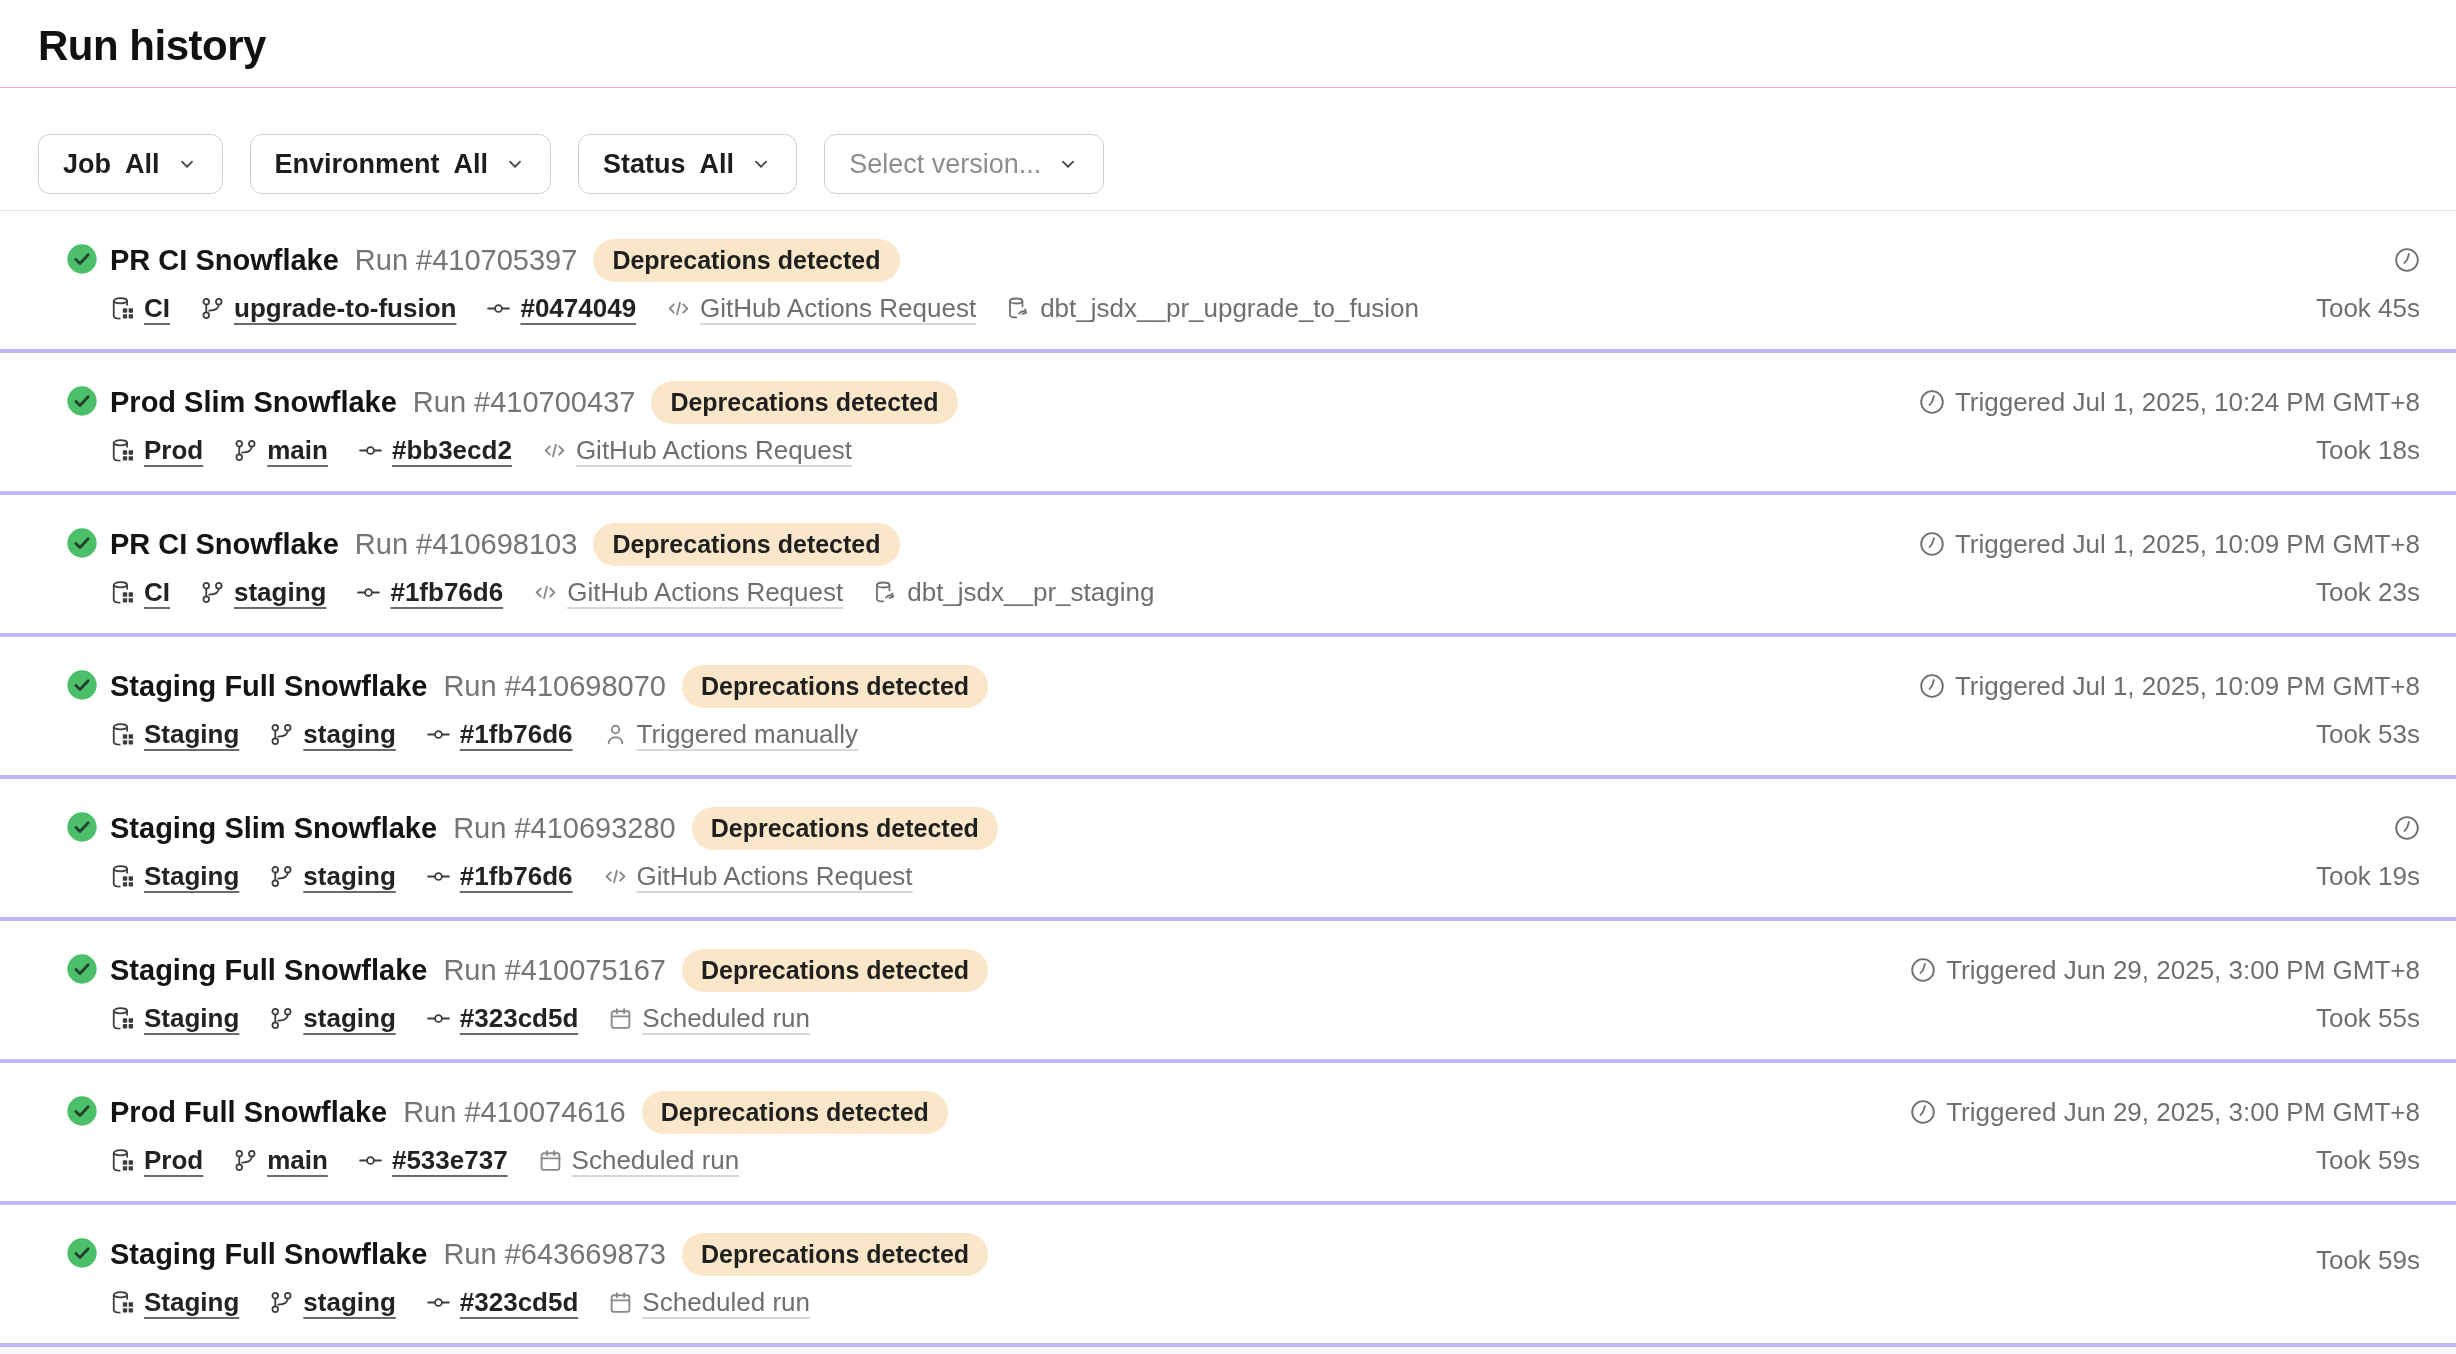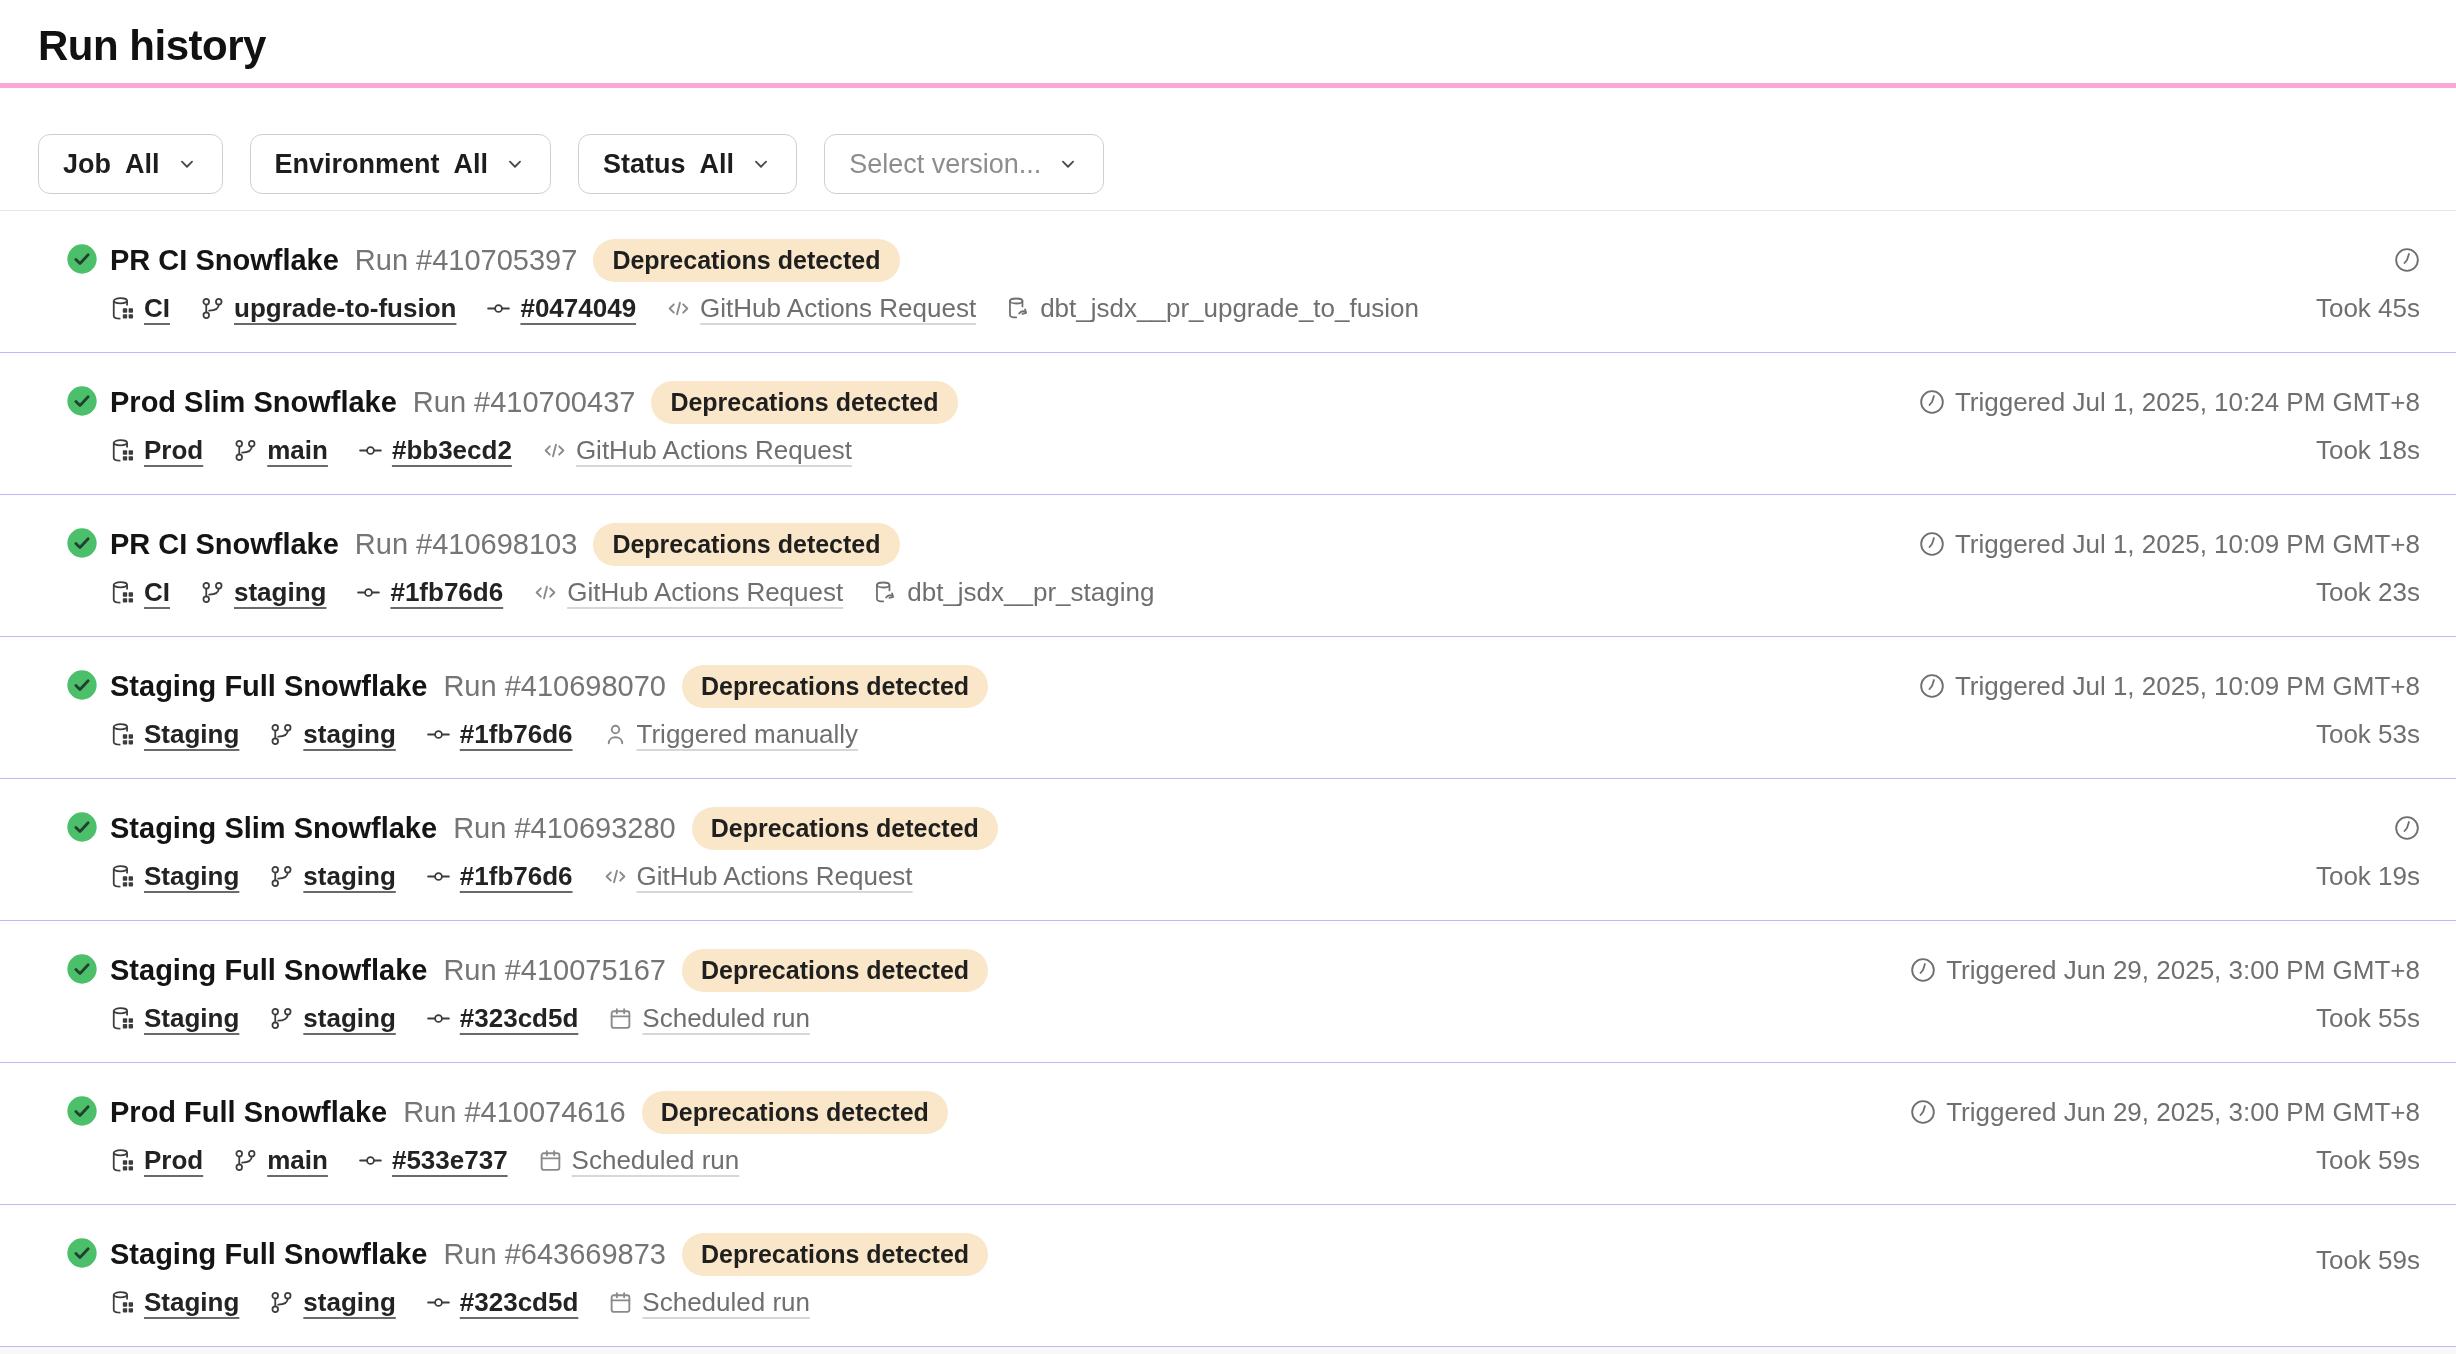--- a/index.html
+++ b/index.html
@@ -6,21 +6,21 @@
   html,body { background:#fff; }
   body {
     font-family: "Liberation Sans", "DejaVu Sans", sans-serif;
     color:#141414;
     width:2456px; height:1354px;
     overflow:hidden;
   }
   .page { width:2456px; height:1354px; background:#fff; position:relative; }
 
   
-  .page-header { height:88px; padding:22px 38px 0 38px; border-bottom:5px solid #f9a8d4; }
+  .page-header { height:88px; padding:22px 38px 0 38px; border-bottom:1px solid #f9a8d4; }
   .page-title { font-size:42px; font-weight:700; color:#111; letter-spacing:-0.5px; }
 
   
   .filter-bar { display:flex; gap:27px; padding:46px 38px 16px 38px; }
   .filter-btn {
     display:flex; align-items:center; gap:14px;
     height:60px; padding:8px 24px;
     background:#fff; border:1.5px solid #cfcfcf; border-radius:12px;
     font-size:27px; color:#1d1d1d; cursor:pointer;
     font-family:inherit;
@@ -28,21 +28,21 @@
   .filter-btn .f-label { font-weight:600; }
   .filter-btn .f-value { font-weight:600; }
   .filter-btn.placeholder { min-width:256px; justify-content:space-between; }
   .filter-btn .f-placeholder { color:#8d8d8d; font-weight:400; }
   .chevron { width:22px; height:22px; flex:0 0 auto; margin-left:2px; }
 
   
   .run-list { border-top:1px solid #e7e7e7; }
   .run-row {
     height:142px; padding:28px 36px 0 66px;
-    border-bottom:1px solid #c4b5fd;
+    border-bottom:4px solid #c4b5fd;
     display:flex; justify-content:space-between;
     cursor:pointer; background:#fff;
   }
   .run-left { display:flex; align-items:flex-start; gap:12px; min-width:0; }
   .status-icon { width:32px; height:32px; margin-top:4px; flex:0 0 auto; }
 
   .run-main { display:flex; flex-direction:column; }
   .run-title-line { display:flex; align-items:center; gap:16px; height:42px; }
   .job-name { font-size:29px; font-weight:700; color:#141414; white-space:nowrap; }
   .run-number { font-size:29px; color:#757575; white-space:nowrap; }

